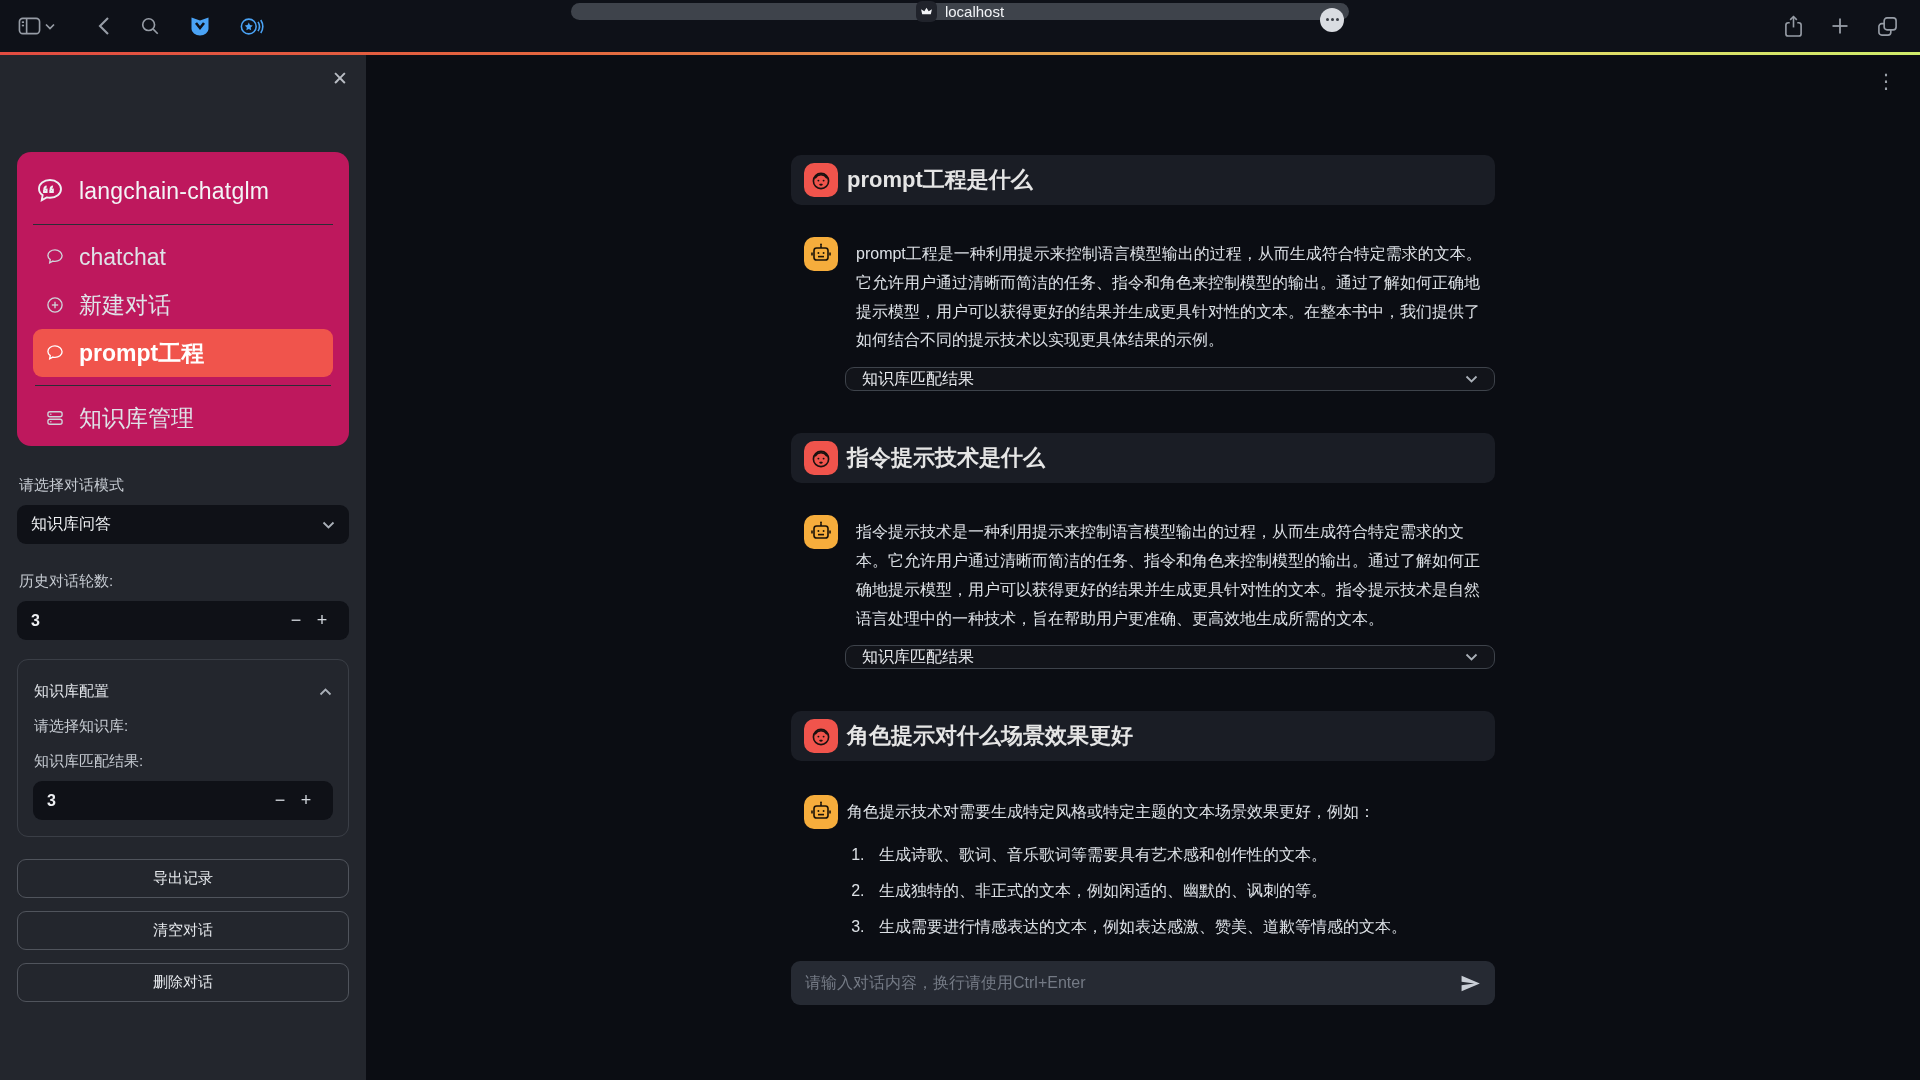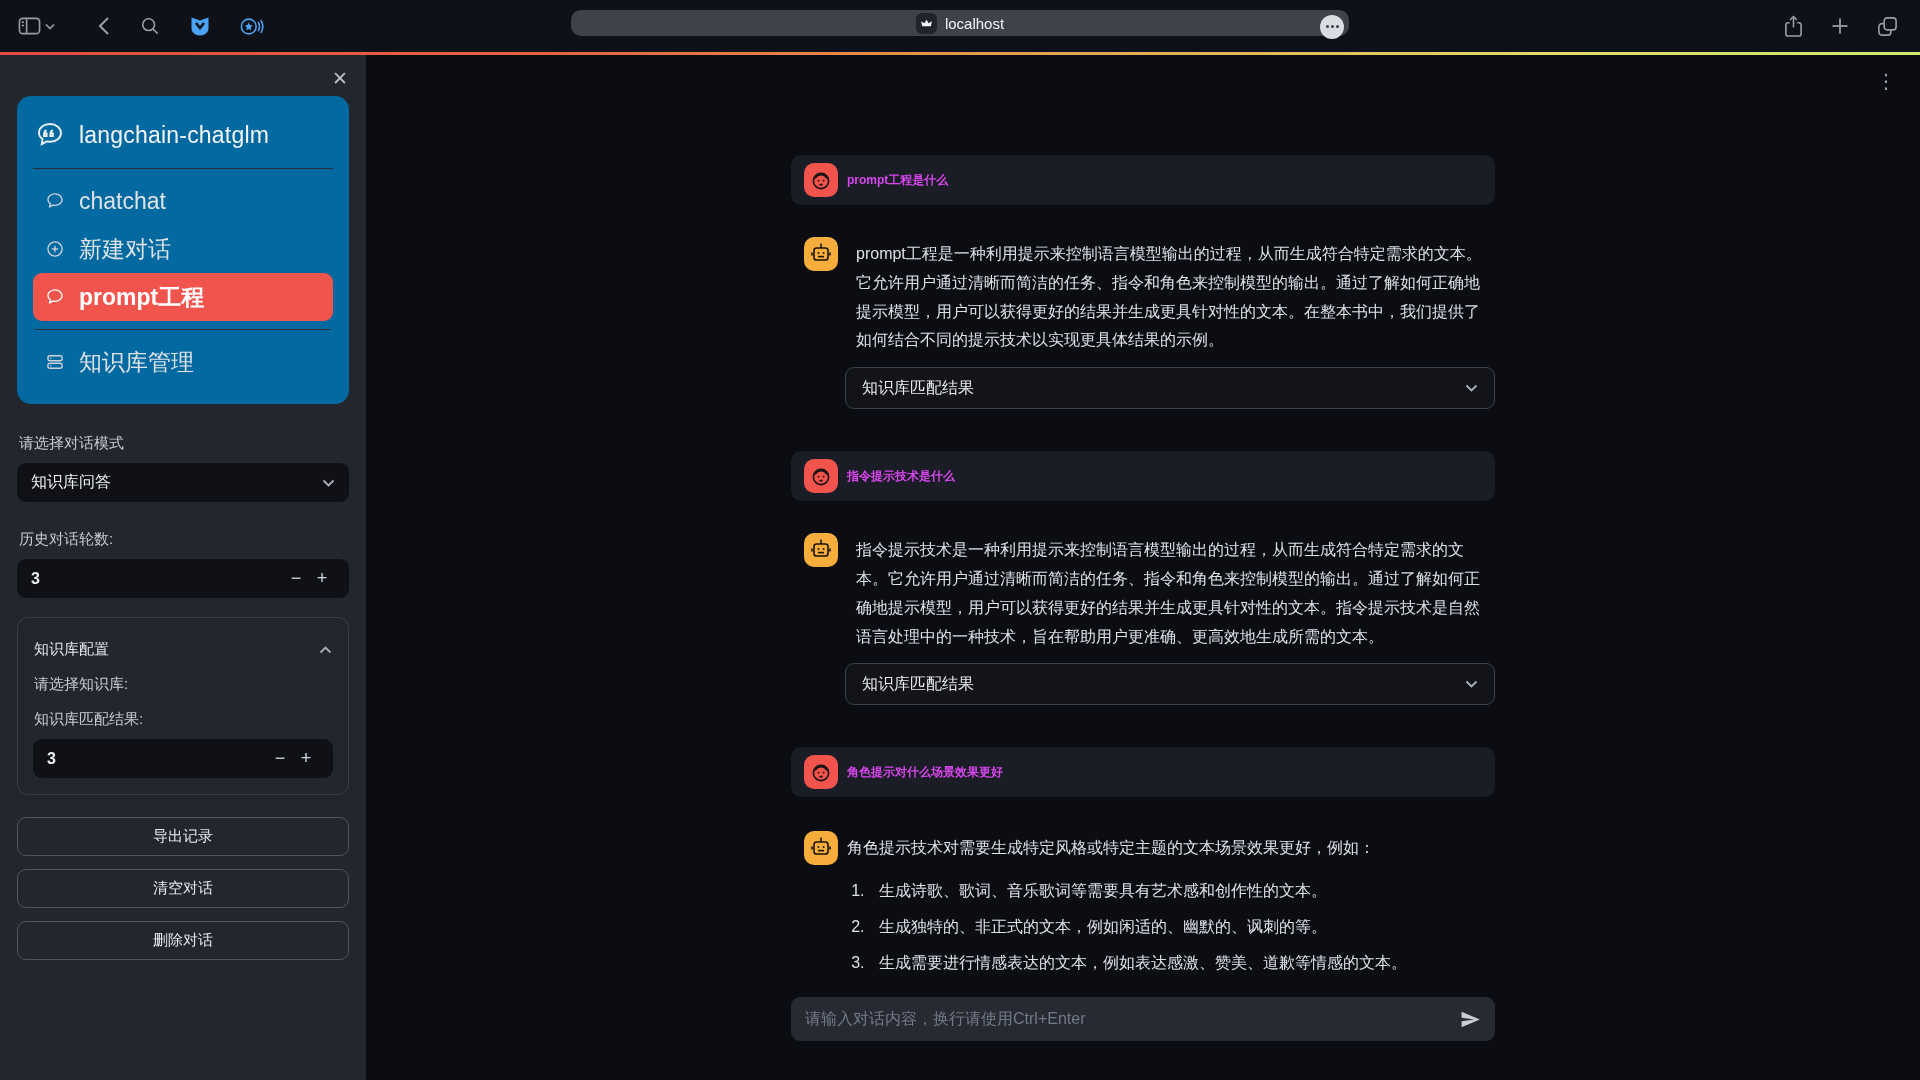--- a/index.html
+++ b/index.html
@@ -14,41 +14,41 @@
   
   .chrome {
     position:relative; height:52px; background:#0e1118;
     display:flex; align-items:center;
   }
   .chrome-left { display:flex; align-items:center; gap:14px; padding-left:18px; color:#979da6; }
   .chrome-right { position:absolute; right:22px; top:0; height:52px; display:flex; align-items:center; gap:28px; color:#979da6; }
   .chrome-btn { display:flex; align-items:center; cursor:default; }
   .toggle-group { display:flex; align-items:center; gap:4px; margin-right:14px; }
   .url-pill {
-    position:absolute; left:50%; top:10px; transform:translateX(-50%);
-    width:778px; height:26px; background:#3e434b; border-radius:10px;
+    position:absolute; left:50%; top:3px; transform:translateX(-50%);
+    width:778px; height:17px; background:#3e434b; border-radius:10px;
     display:flex; align-items:center; justify-content:center; gap:8px;
   }
   .url-text { color:#f2f4f7; font-size:15px; }
   .favicon { width:21px; height:21px; border-radius:6px; background:#20232b; display:flex; align-items:center; justify-content:center; }
   .url-more {
     position:absolute; right:5px; top:4.5px; width:24px; height:24px; border-radius:50%;
     background:#d9dce1; display:flex; align-items:center; justify-content:center; gap:2px;
   }
   .url-more i { width:3px; height:3px; border-radius:50%; background:#3b3f46; }
   .gradient-line { height:3px; background:linear-gradient(90deg,#e24c41 0%,#e3673f 30%,#e6a44f 55%,#e2d967 80%,#cfeb6b 100%); }
 
   
   .app { display:flex; height:1025px; }
 
   
   .sidebar { position:relative; width:366px; background:#23262d; padding:0 17px; flex-shrink:0; }
   .close-btn { position:absolute; top:14px; right:18px; color:#b9bdc4; font-size:19px; line-height:1; cursor:default; }
 
-  .menu-card { margin-top:41px; background:#0369a1; border-radius:14px; padding:20px 16px 18px; }
+  .menu-card { margin-top:97px; background:#be185d; border-radius:14px; padding:20px 16px 4px; }
   .card-title { display:flex; align-items:center; gap:14px; padding:4px 2px 18px; border-bottom:1px solid #2b2e36; }
   .card-title .app-name { font-size:23px; color:#f3f5f7; letter-spacing:.2px; }
   .menu-item { display:flex; align-items:center; gap:14px; height:48px; padding:0 12px; border-radius:9px; color:#dfe3e8; font-size:23px; }
   .menu-item.first { margin-top:8px; }
   .menu-item.selected { background:#f0544c; color:#ffffff; font-weight:bold; }
   .menu-divider { height:1px; background:#2b2e36; margin:8px 2px; }
   .menu-icon { color:#cfd4da; flex-shrink:0; }
   .menu-item.selected .menu-icon { color:#ffffff; }
 
   .side-label { margin:30px 2px 10px; font-size:15px; color:#c6cbd2; }
@@ -80,25 +80,25 @@
   .chat-col { width:704px; margin:0 auto; padding-top:100px; }
 
   .msg-user {
     background:#1a1d25; border-radius:10px; padding:8px 13px;
     display:flex; align-items:center; gap:9px;
   }
   .msg-bot { display:flex; align-items:flex-start; gap:9px; padding:0 13px; }
   .avatar { width:34px; height:34px; border-radius:10px; flex-shrink:0; display:flex; align-items:center; justify-content:center; }
   .avatar.user { background:#f0544c; }
   .avatar.bot { background:#f6ad3c; }
-  .msg-user .text { font-size:12px; color:#d946ef; font-weight:bold; }
+  .msg-user .text { font-size:22px; color:#e5e5e5; font-weight:bold; }
   .msg-bot .text { font-size:16px; color:#dde1e6; line-height:1.8; margin-top:3px; }
 
   .accordion {
-    margin-left:54px; margin-top:12px; height:42px; border:1px solid #3e434b; border-radius:9px;
+    margin-left:54px; margin-top:12px; height:24px; border:1px solid #3e434b; border-radius:9px;
     background:#12141a; display:flex; align-items:center; justify-content:space-between; padding:0 16px;
     font-size:16px; color:#e8eaee;
   }
 
   .bot-list { margin:14px 0 0 78px; font-size:16px; color:#dde1e6; line-height:1.5; }
   .bot-list li { margin-bottom:12px; padding-left:10px; }
 
   .chat-input-row {
     margin-top:22px; height:44px; background:#262a33; border-radius:9px;
     display:flex; align-items:center; padding:0 14px; gap:10px;

